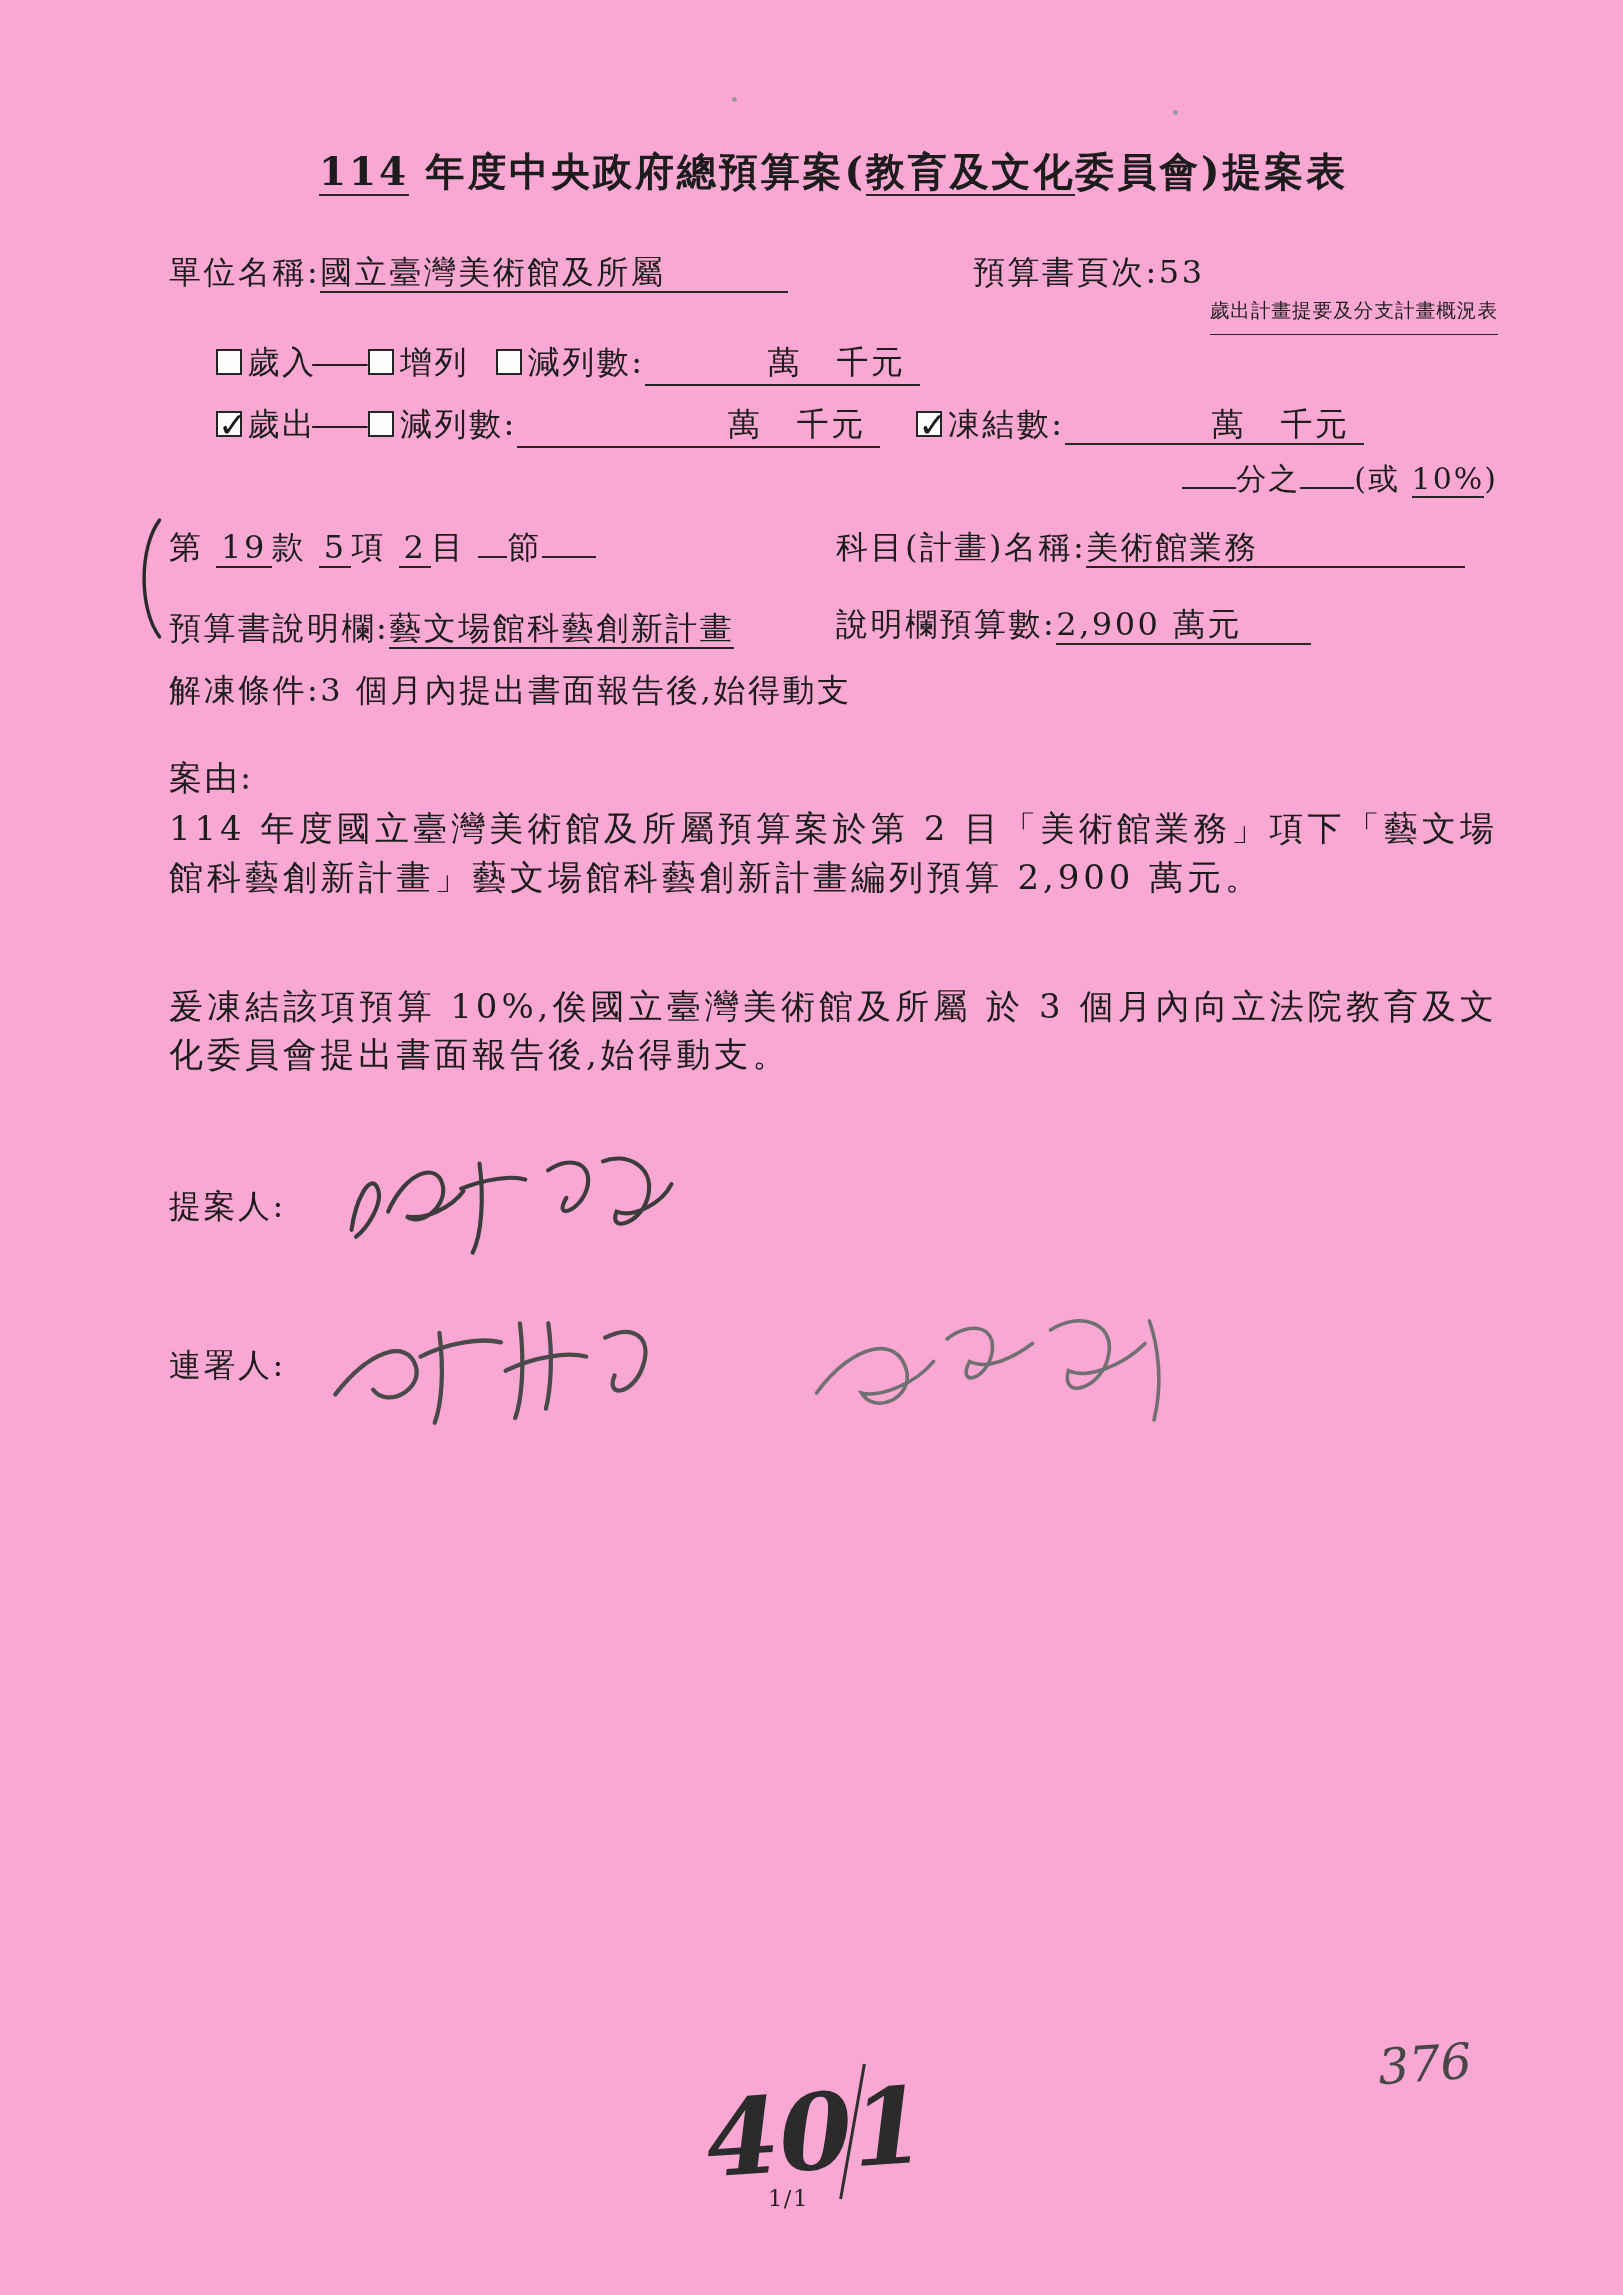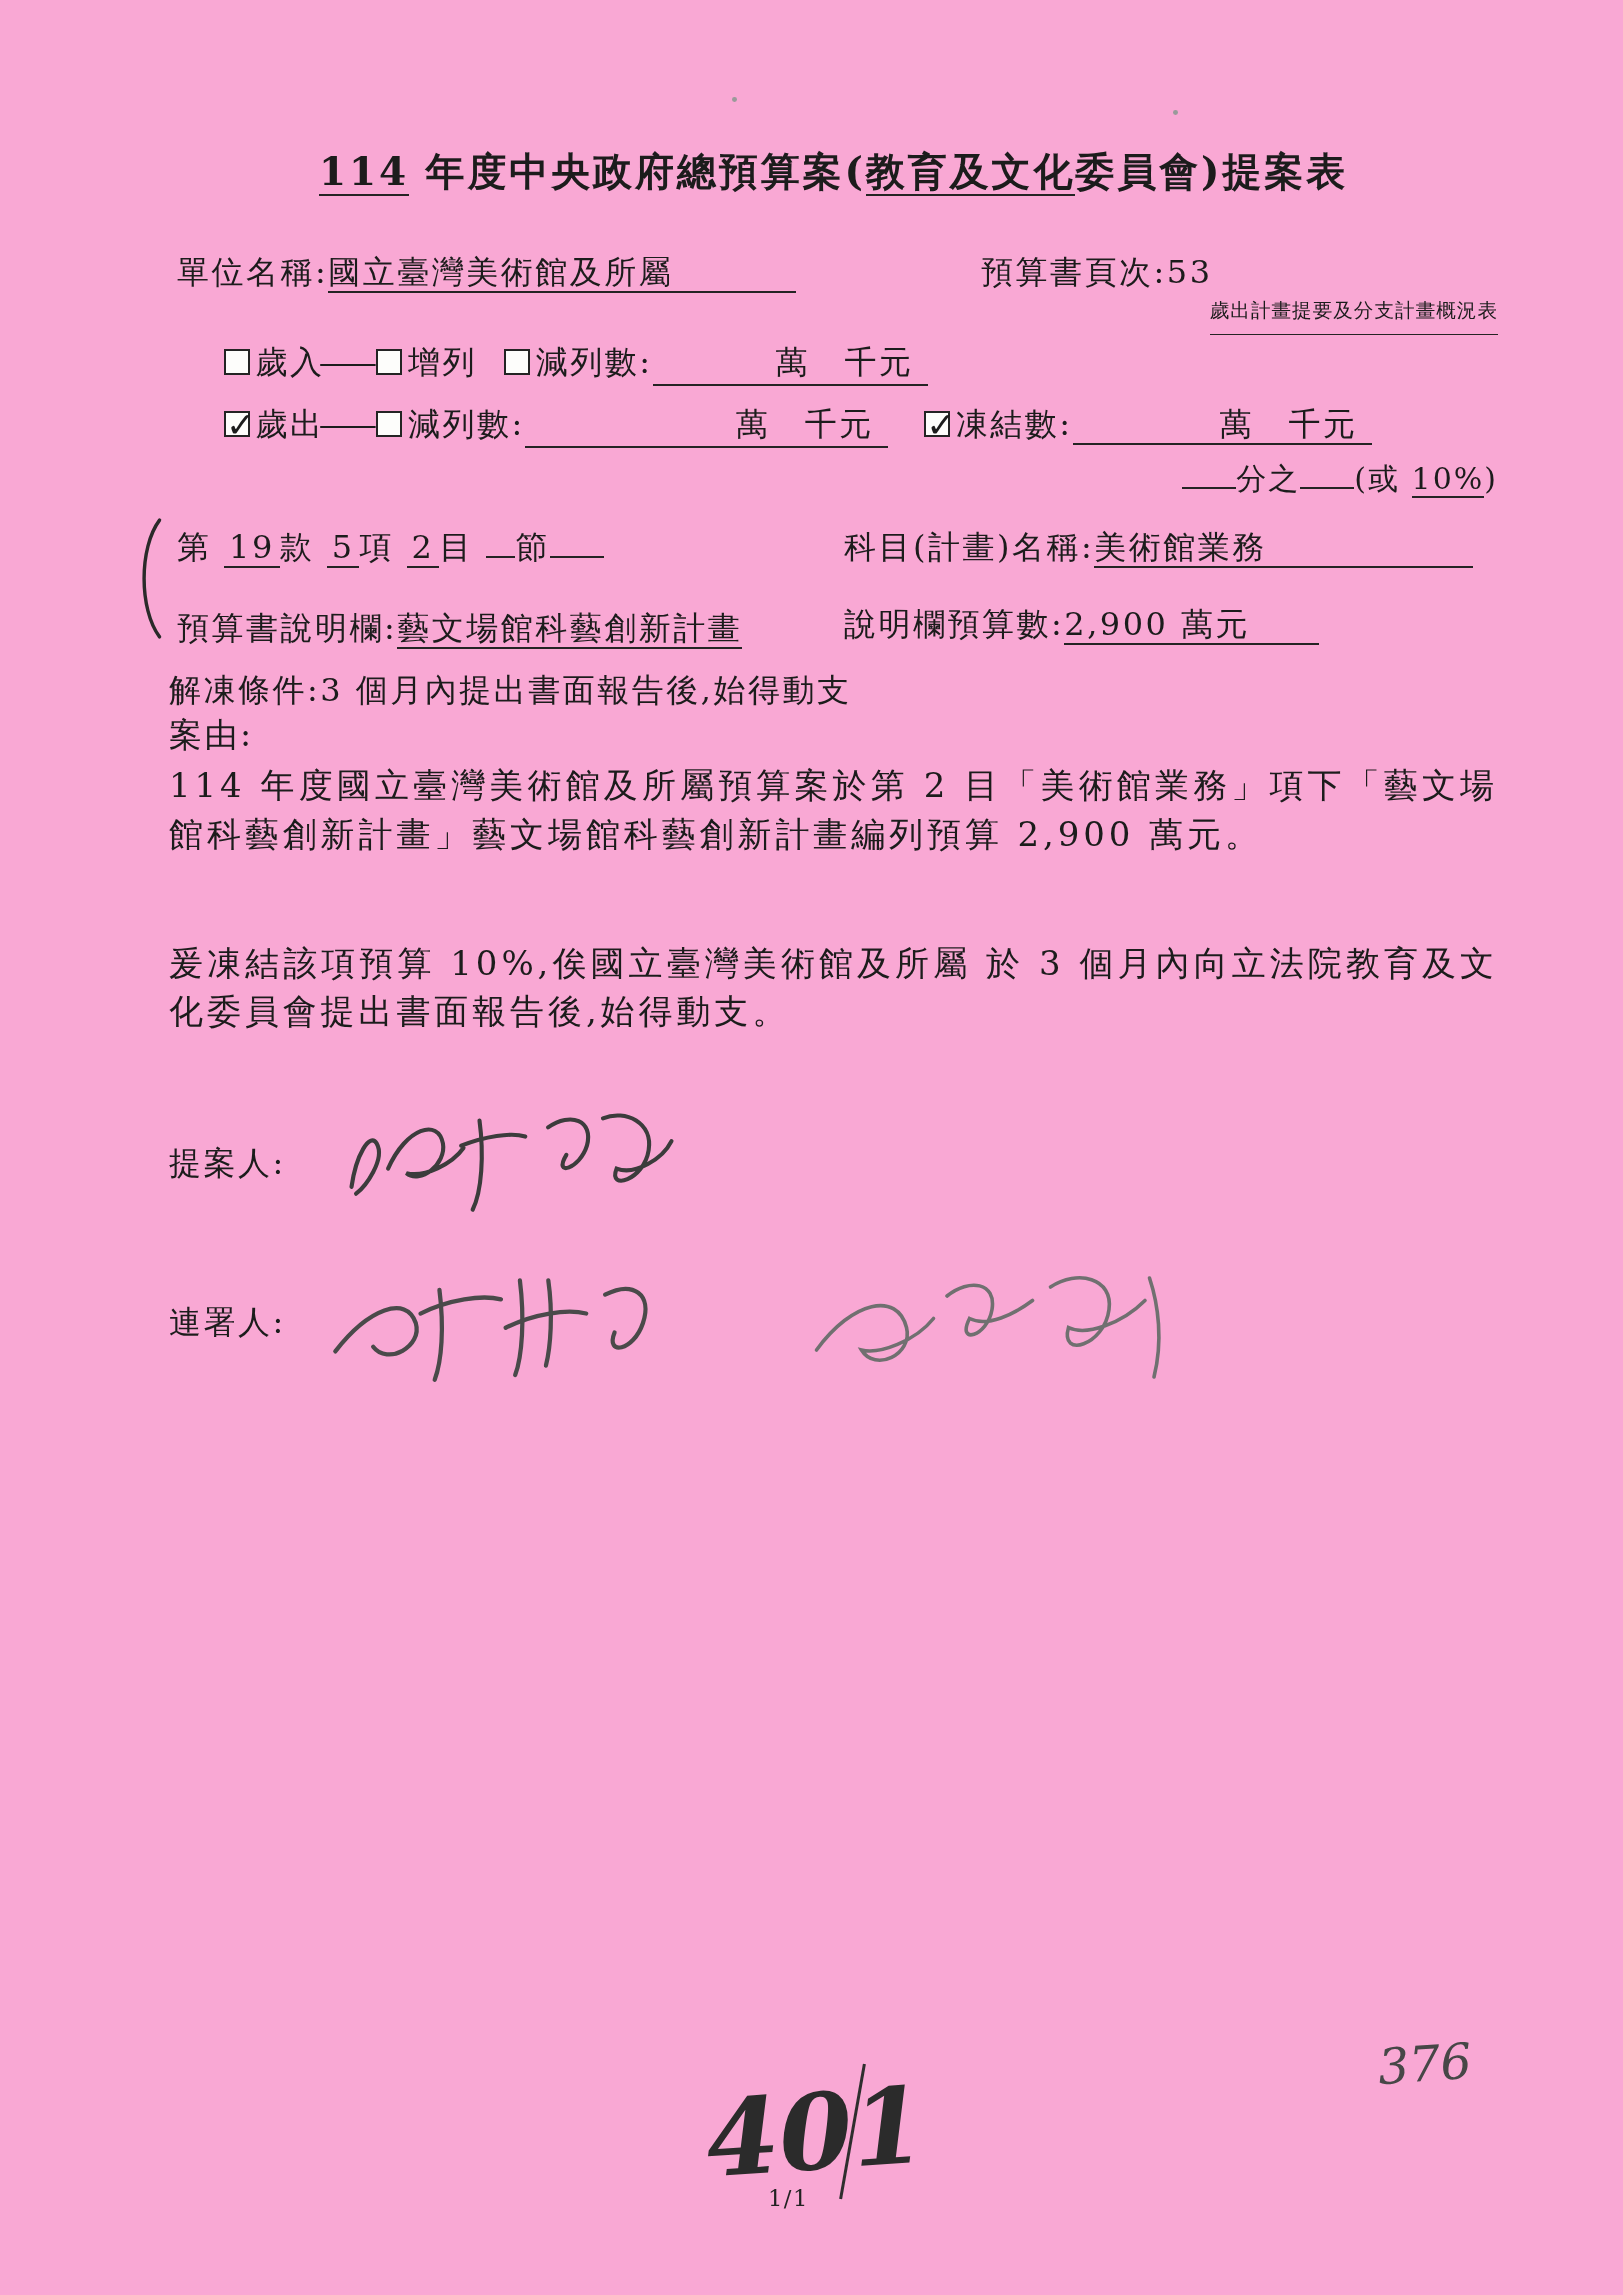--- a/index.html
+++ b/index.html
@@ -8,21 +8,21 @@
     position:relative; width:1624px; height:2295px; margin:0 auto;
     background:#f9a8d4; color:#1c1c1c; overflow:hidden;
     font-family:"DejaVu Serif","Liberation Serif",serif;
   }
   .content { position:absolute; left:169px; top:145px; width:1329px; }
 
   .title { text-align:center; font-size:39px; font-weight:bold; letter-spacing:2.9px; margin-bottom:52px; white-space:nowrap; }
   .u { border-bottom:2px solid #242424; }
   .blank { display:inline-block; border-bottom:2px solid #242424; height:34px; vertical-align:baseline; }
 
-  .row { display:flex; align-items:baseline; font-size:32px; letter-spacing:2.5px; line-height:1.35;margin-left:8px; }
+  .row { display:flex; align-items:baseline; font-size:32px; letter-spacing:2.5px; line-height:1.35; }
   .unit-row .left { flex:0 0 804px; }
   .pad-after-unit { padding-right:123px; }
   .subnote-row { text-align:right; margin-top:2.9px; }
   .subnote { font-size:19.6px; letter-spacing:1px; border-bottom:1.5px solid #242424; padding-bottom:12px; }
 
   .check-row { margin-top:16.7px;padding-left:47px; }
   .cb { display:inline-block; width:25.5px; height:25.5px; border:2.5px solid #242424; position:relative; top:2px; margin-right:5.9px; background:#fdfdfb; }
   .cb .mark { position:absolute; left:0px; top:-10.8px; font-size:35px; letter-spacing:0; color:#1c1c1c; font-family:"DejaVu Sans",sans-serif; }
   .dash { display:inline-block; transform:scaleX(1.9); margin:0 8.8px; }
   .gap-m { display:inline-block; width:27.5px; }
@@ -42,21 +42,21 @@
   .pad-after-subject { padding-right:206px; }
   .pad-after-year { padding-right:14.7px; }
 
   .desc-row { margin-top:34px; align-items:flex-start; }
   .desc-row .left { flex:0 0 628px; line-height:1.6; }
   .desc-row .right { flex:1; margin-left:39px; }
   .pad-after-amount { padding-right:69px; }
 
   .unfreeze-row { margin-top:14px; font-size:32px; letter-spacing:2.5px; }
 
-  .case-label { font-size:33px; letter-spacing:2.5px; }
+  .case-label { margin-top:43px; font-size:33px; letter-spacing:2.5px; }
   .para { font-size:34px; letter-spacing:3.9px; line-height:1.42; text-align:justify; }
   .para1 { margin-top:3.9px; }
   .para2 { margin-top:91px; }
   .para3 { margin-top:81px; }
 
   .sig-row { display:flex; align-items:center; font-size:32px; letter-spacing:2.5px; }
   .sig-row1 { margin-top:64px; }
   .sig-row2 { margin-top:14.7px; }
   .sig { margin-left:34px; }
   .sig.second { margin-left:118px; }

